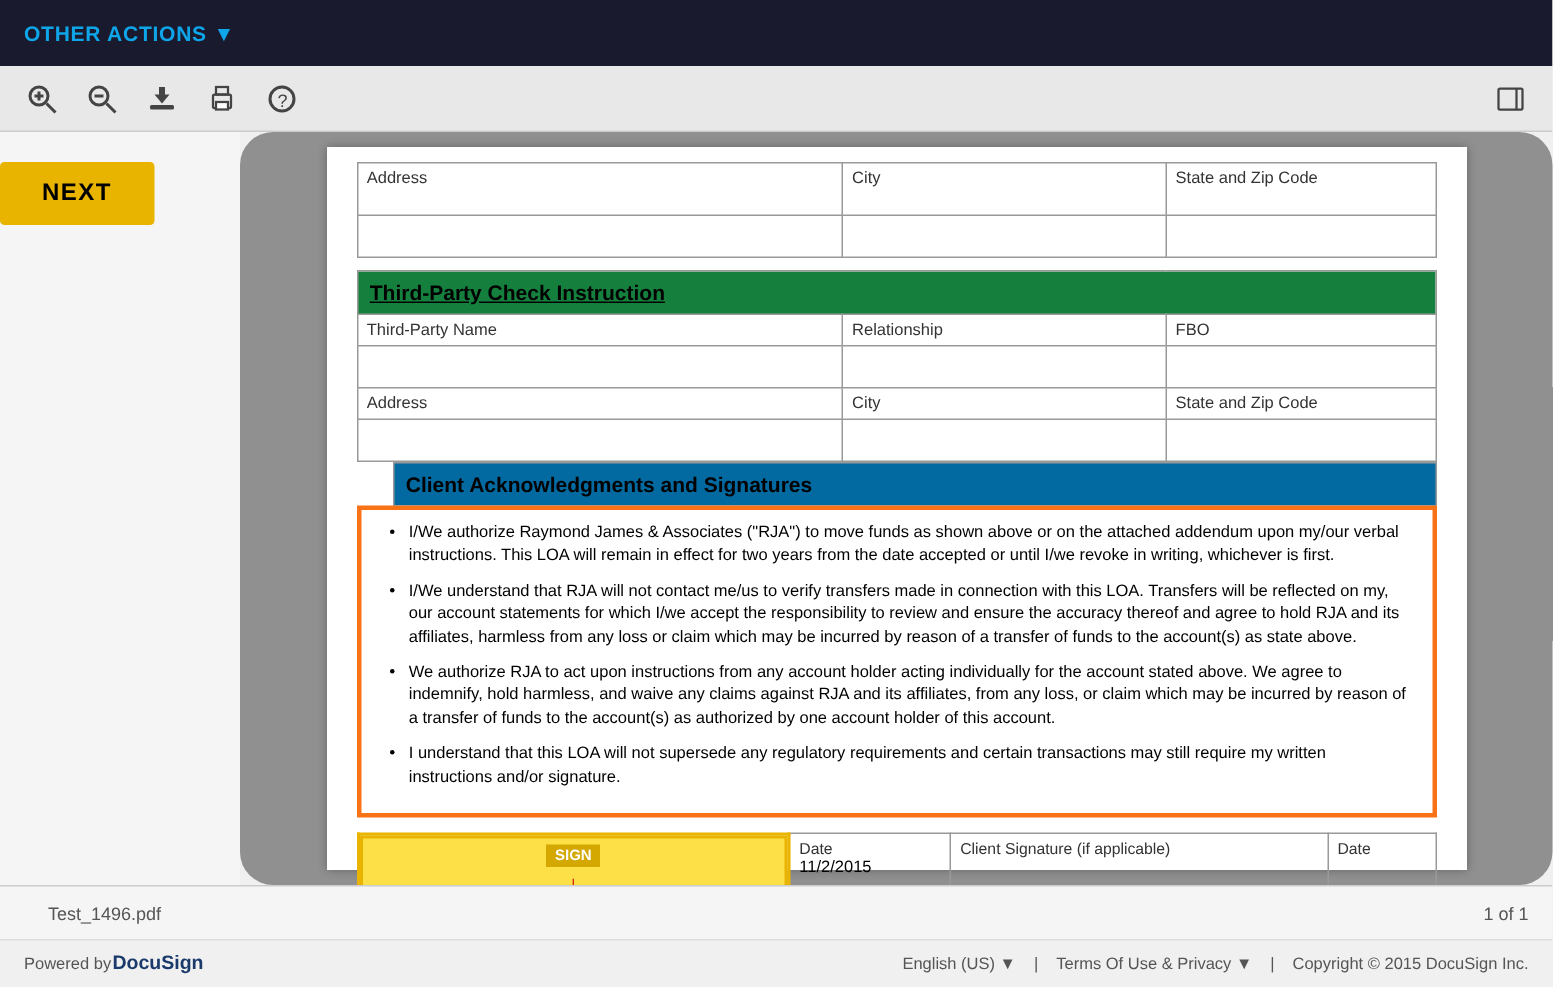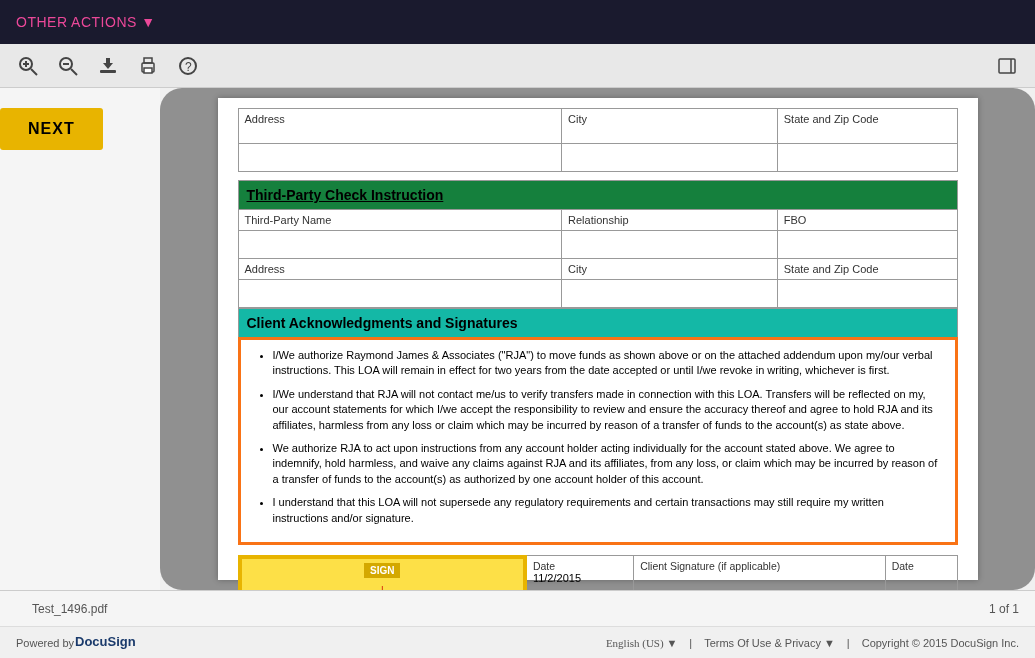--- a/index.html
+++ b/index.html
@@ -14,22 +14,22 @@
       align-items: center;
       padding: 0 16px;
       height: 44px;
     }
     #top-bar .instruction {
       font-size: 14px;
       color: #fff;
     }
     #top-bar .other-actions {
       font-size: 14px;
-      font-weight: normal;
-      color: #ec4899;
+      font-weight: bold;
+      color: #0ea5e9;
       cursor: pointer;
       letter-spacing: 0.5px;
     }
 
     
     #toolbar {
       background: #e8e8e8;
       display: flex;
       align-items: center;
       padding: 6px 12px;
@@ -116,26 +116,27 @@
       font-size: 14px;
       padding: 6px 8px;
       text-decoration: underline;
     }
 
     .doc-content {
       padding: 10px 20px;
     }
 
     .acknowledgments-header {
-      background: #14b8a6;
+      background: #0369a1;
       font-weight: bold;
       font-size: 14px;
       padding: 6px 8px;
       border: 1px solid #999;
       border-bottom: none;
+      margin-left: 24px;
     }
 
     .ack-box {
       border: 3px solid #f97316;
       padding: 8px 12px;
     }
 
     .ack-box ul {
       padding-left: 20px;
     }
@@ -389,19 +390,19 @@
   <div class="powered-by">
     <span>Powered by</span>
     <span class="docusign-logo">
       
       <svg width="80" height="18" viewBox="0 0 80 18">
         <text x="0" y="14" font-size="13" font-family="Arial" font-weight="bold" fill="#1a3a6b">DocuSign</text>
       </svg>
     </span>
   </div>
   <div class="footer-links">
-    <span style="cursor:pointer;font-family:Liberation Serif, serif;">English (US) ▼</span>
+    <span style="cursor:pointer;">English (US) ▼</span>
     <span>|</span>
     <a href="#">Terms Of Use &amp; Privacy ▼</a>
     <span>|</span>
     <span>Copyright © 2015 DocuSign Inc.</span>
   </div>
 </div>
 
 </body></html>

